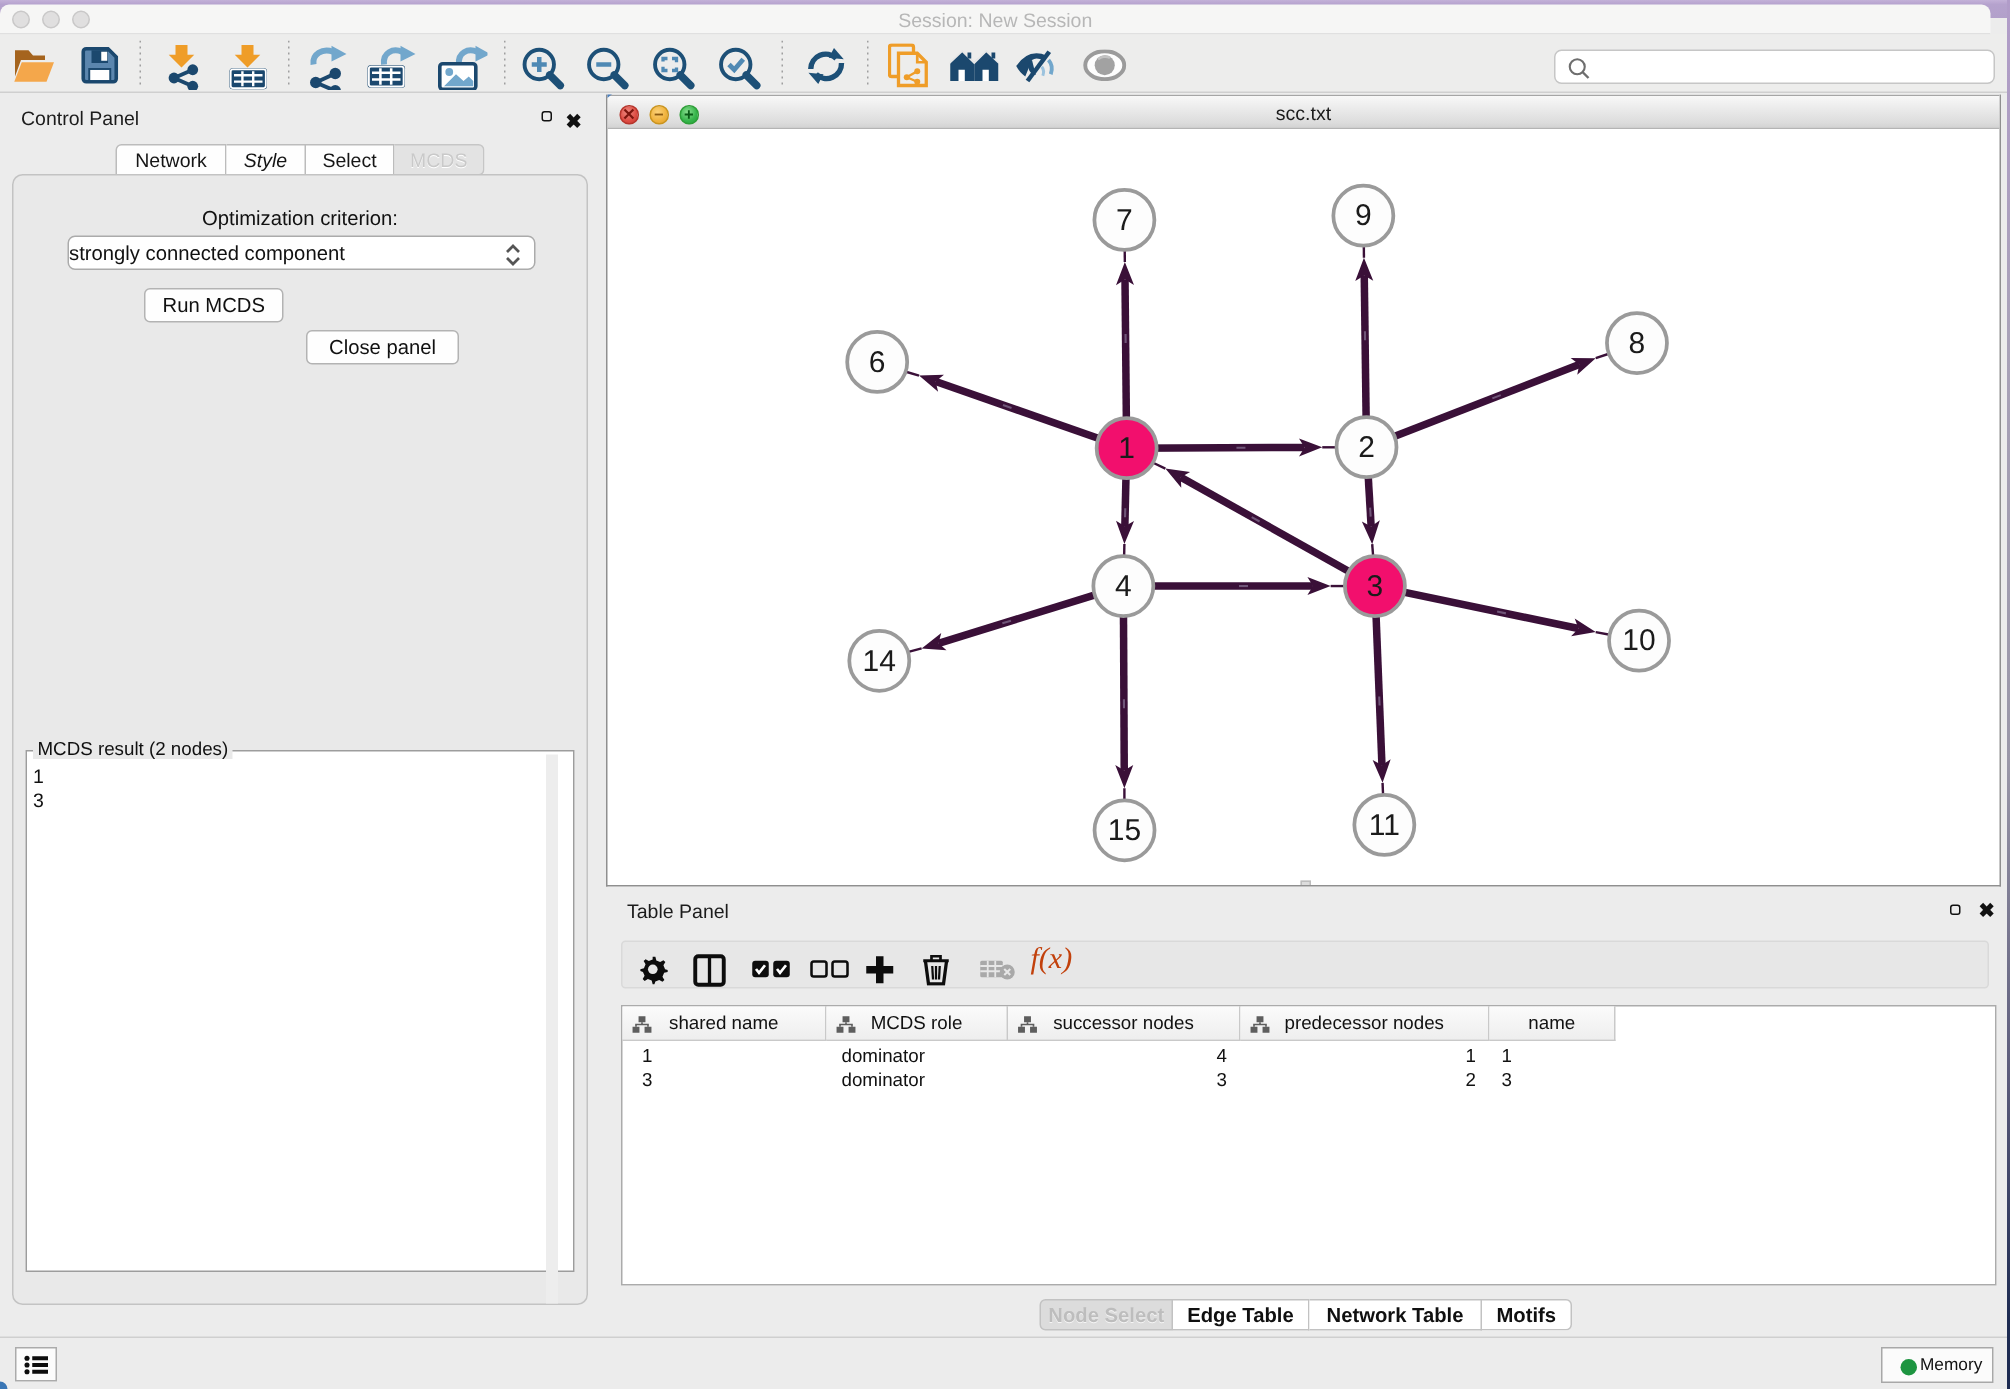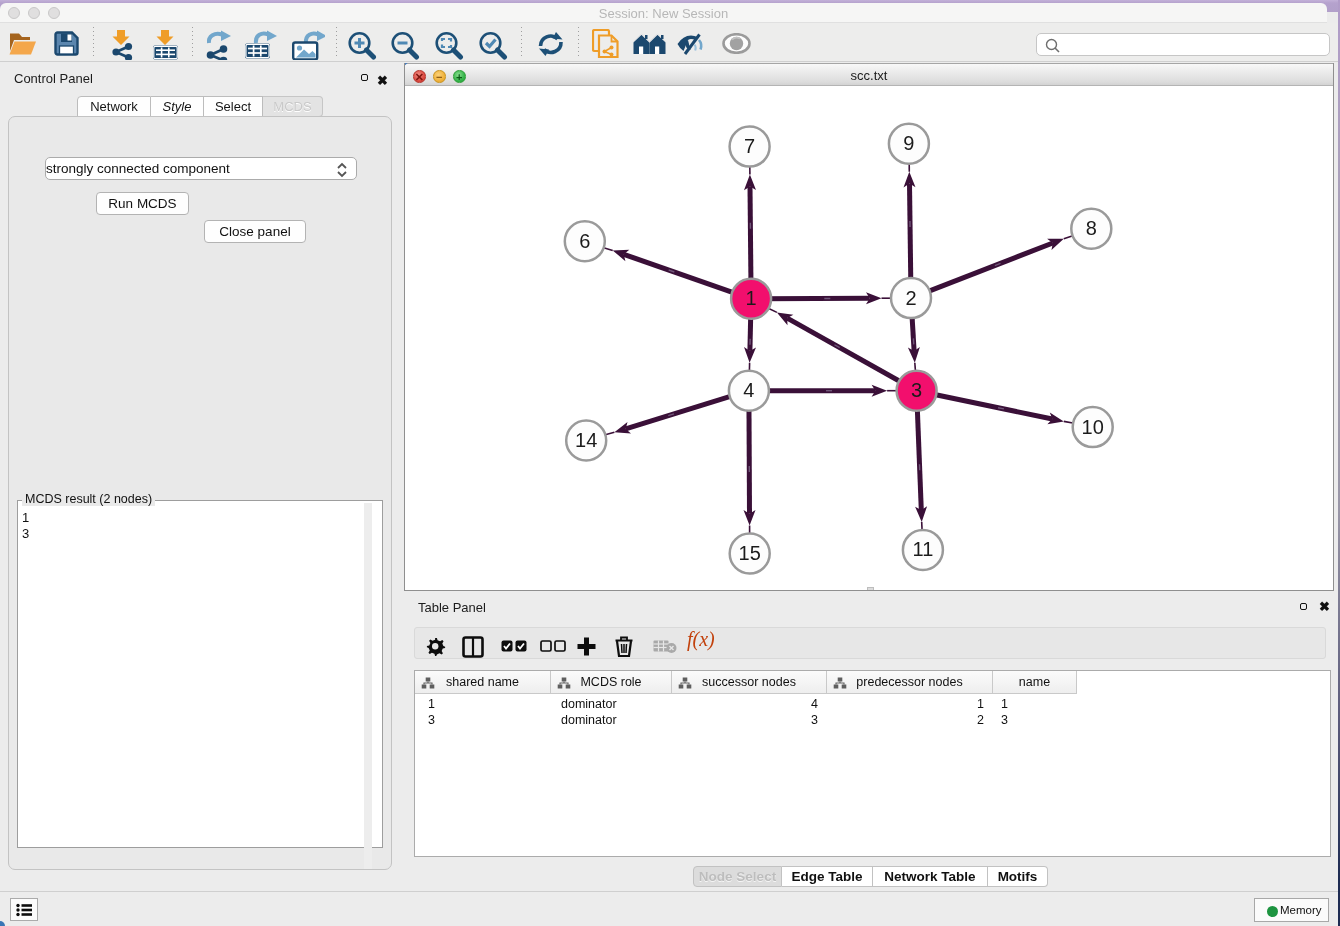--- a/index.html
+++ b/index.html
@@ -194,20 +194,21 @@
 </div>
 <div id="controlpanel" class="abs">
   <div id="cp-title">Control Panel</div>
   <div class="floaticon" style="left:361px;top:12px"></div>
   <div class="xicon" style="left:377px;top:11px">✖</div>
   <div class="cptab" style="left:77px;width:74px;border-radius:4px 0 0 0;">Network</div>
   <div class="cptab" style="left:151px;width:53px;border-left:none;font-style:italic;">Style</div>
   <div class="cptab" style="left:204px;width:59px;border-left:none;">Select</div>
   <div class="cptab" style="left:263px;width:60px;border-left:none;background:#e3e3e3;color:#c9c9c9;text-shadow:0 1px 0 #fff;border-radius:0 4px 4px 0;border-color:#c6c6c6;">MCDS</div>
   <div id="tabpanel">
+    <div id="optlabel">Optimization criterion:</div>
     <div id="optselect">strongly connected component
       <svg class="abs" style="right:8px;top:4px" width="12" height="16">
           <path d="M2,6 L6,2 L10,6" fill="none" stroke="#555" stroke-width="1.8"></path>
           <path d="M2,10 L6,14 L10,10" fill="none" stroke="#555" stroke-width="1.8"></path>
         </svg>
     </div>
     <div class="cpbtn" style="left:87px;width:93px;">Run MCDS</div>
     <div class="cpbtn" style="left:195px;width:102px;margin-top:28px;">Close panel</div>
     <div id="fieldset">
       <div id="fieldlegend">MCDS result (2 nodes)</div>

